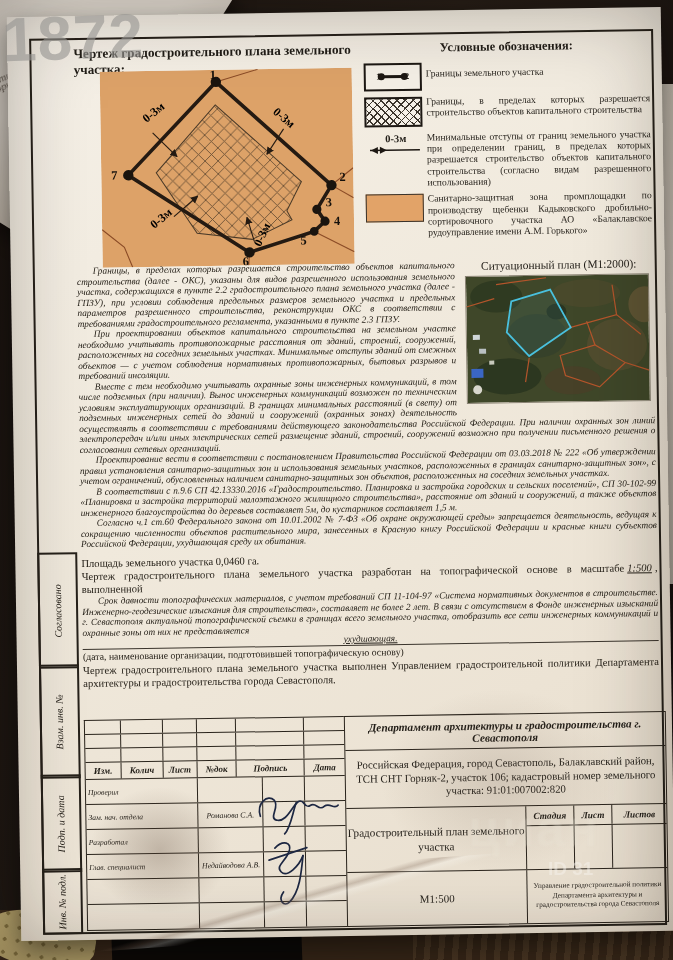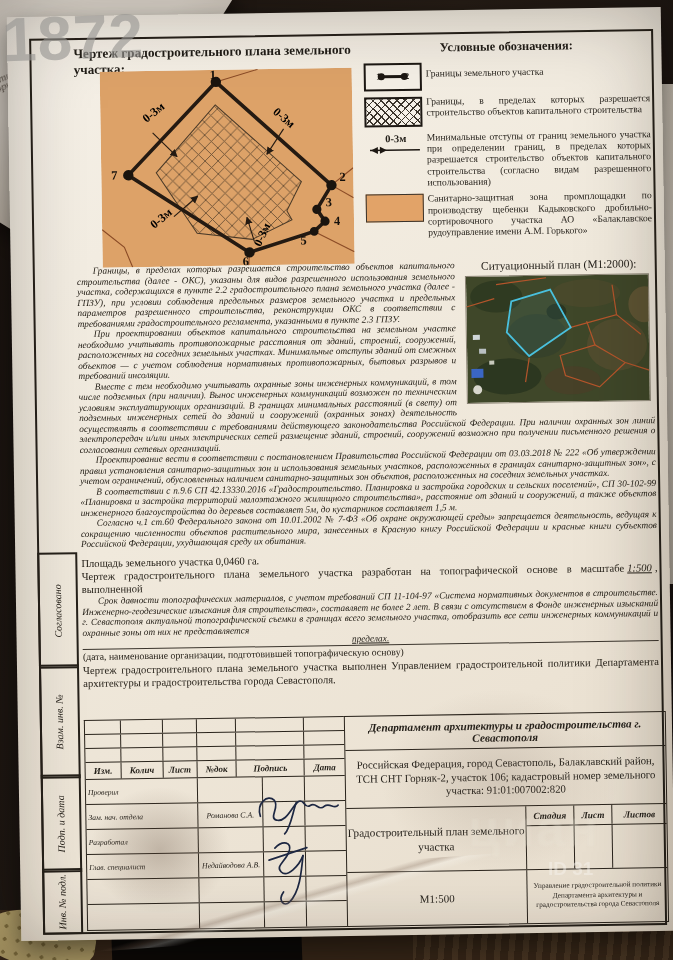--- a/index.html
+++ b/index.html
@@ -271,21 +271,21 @@
       <p>Границы, в пределах которых разрешается строительство объектов капитального строительства (далее - ОКС), указаны для видов разрешенного использования земельного участка, содержащихся в пункте 2.2 градостроительного плана земельного участка (далее - ГПЗУ), при условии соблюдения предельных размеров земельного участка и предельных параметров разрешенного строительства, реконструкции ОКС в соответствии с требованиями градостроительного регламента, указанными в пункте 2.3 ГПЗУ.</p>
       <p>При проектировании объектов капитального строительства на земельном участке необходимо учитывать противопожарные расстояния от зданий, строений, сооружений, расположенных на соседних земельных участках. Минимальные отступы зданий от смежных объектов — с учетом соблюдения нормативных противопожарных, бытовых разрывов и требований инсоляции.</p>
       <p>Вместе с тем необходимо учитывать охранные зоны инженерных коммуникаций, в том числе подземных (при наличии). Вынос инженерных коммуникаций возможен по техническим условиям эксплуатирующих организаций. В границах минимальных расстояний (в свету) от подземных инженерных сетей до зданий и сооружений (охранных зонах) деятельность осуществлять в соответствии с требованиями действующего законодательства Российской Федерации. При наличии охранных зон линий электропередач и/или иных электрических сетей размещение зданий, строений, сооружений возможно при получении письменного решения о согласовании сетевых организаций.</p>
       <p>Проектирование вести в соответствии с постановлением Правительства Российской Федерации от 03.03.2018 № 222 «Об утверждении правил установления санитарно-защитных зон и использования земельных участков, расположенных в границах санитарно-защитных зон», с учетом ограничений, обусловленных наличием санитарно-защитных зон объектов, расположенных на соседних земельных участках.</p>
       <p>В соответствии с п.9.6 СП 42.13330.2016 «Градостроительство. Планировка и застройка городских и сельских поселений», СП 30-102-99 «Планировка и застройка территорий малоэтажного жилищного строительства», расстояние от зданий и сооружений, а также объектов инженерного благоустройства до деревьев составляет 5м, до кустарников составляет 1,5 м.</p>
       <p>Согласно ч.1 ст.60 Федерального закона от 10.01.2002 № 7-ФЗ «Об охране окружающей среды» запрещается деятельность, ведущая к сокращению численности объектов растительного мира, занесенных в Красную книгу Российской Федерации и красные книги субъектов Российской Федерации, ухудшающая среду их обитания.</p>
 
       <p class="upright first">Площадь земельного участка 0,0460 га.</p>
       <p class="upright"><span>Чертеж градостроительного плана земельного участка разработан на топографической основе в масштабе</span><span class="scale-val">1:500</span><span>, выполненной</span></p>
       <p>Срок давности топографических материалов, с учетом требований СП 11-104-97 «Система нормативных документов в строительстве. Инженерно-геодезические изыскания для строительства», составляет не более 2 лет. В связи с отсутствием в Фонде инженерных изысканий г. Севастополя актуальной топографической съемки в границах всего земельного участка, отобразить все сети инженерных коммуникаций и охранные зоны от них не представляется</p>
-      <div class="lastword-line"><span>пределах.</span></div>
+      <div class="lastword-line"><span>ухудшающая.</span></div>
       <p class="caption">(дата, наименование организации, подготовившей топографическую основу)</p>
       <p class="upright" style="margin-top:2px;">Чертеж градостроительного плана земельного участка выполнен Управлением градостроительной политики Департамента архитектуры и градостроительства города Севастополя.</p>
     </div>
 
     <div class="titleblock">
       <div class="sigtable" style="position:relative;">
 
         <div class="trow" style="height:14px;">
             <div class="tcell" style="width:36px"></div>
             <div class="tcell" style="width:42px"></div>

